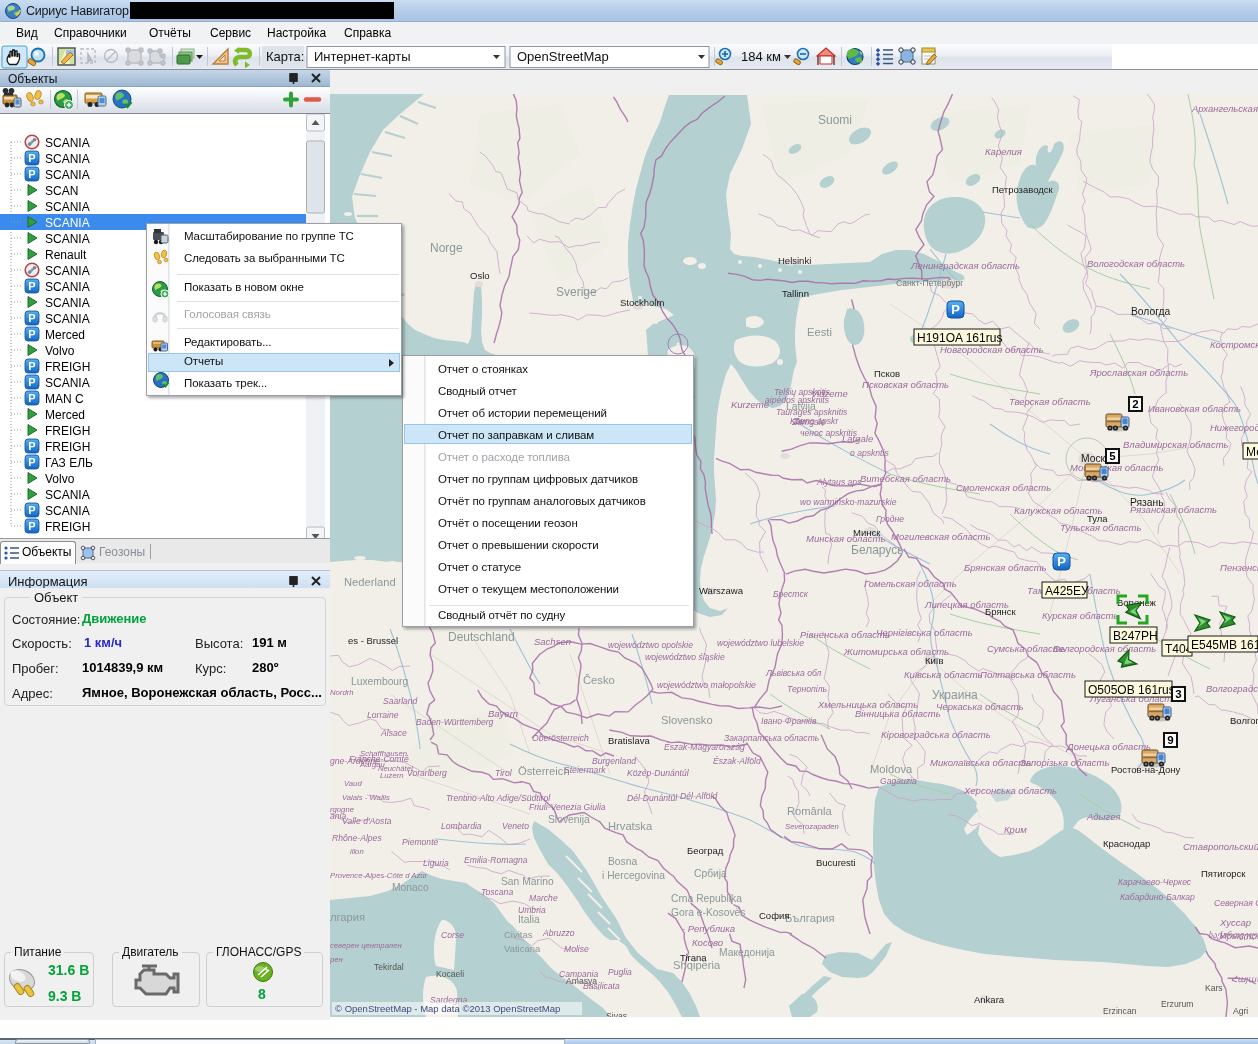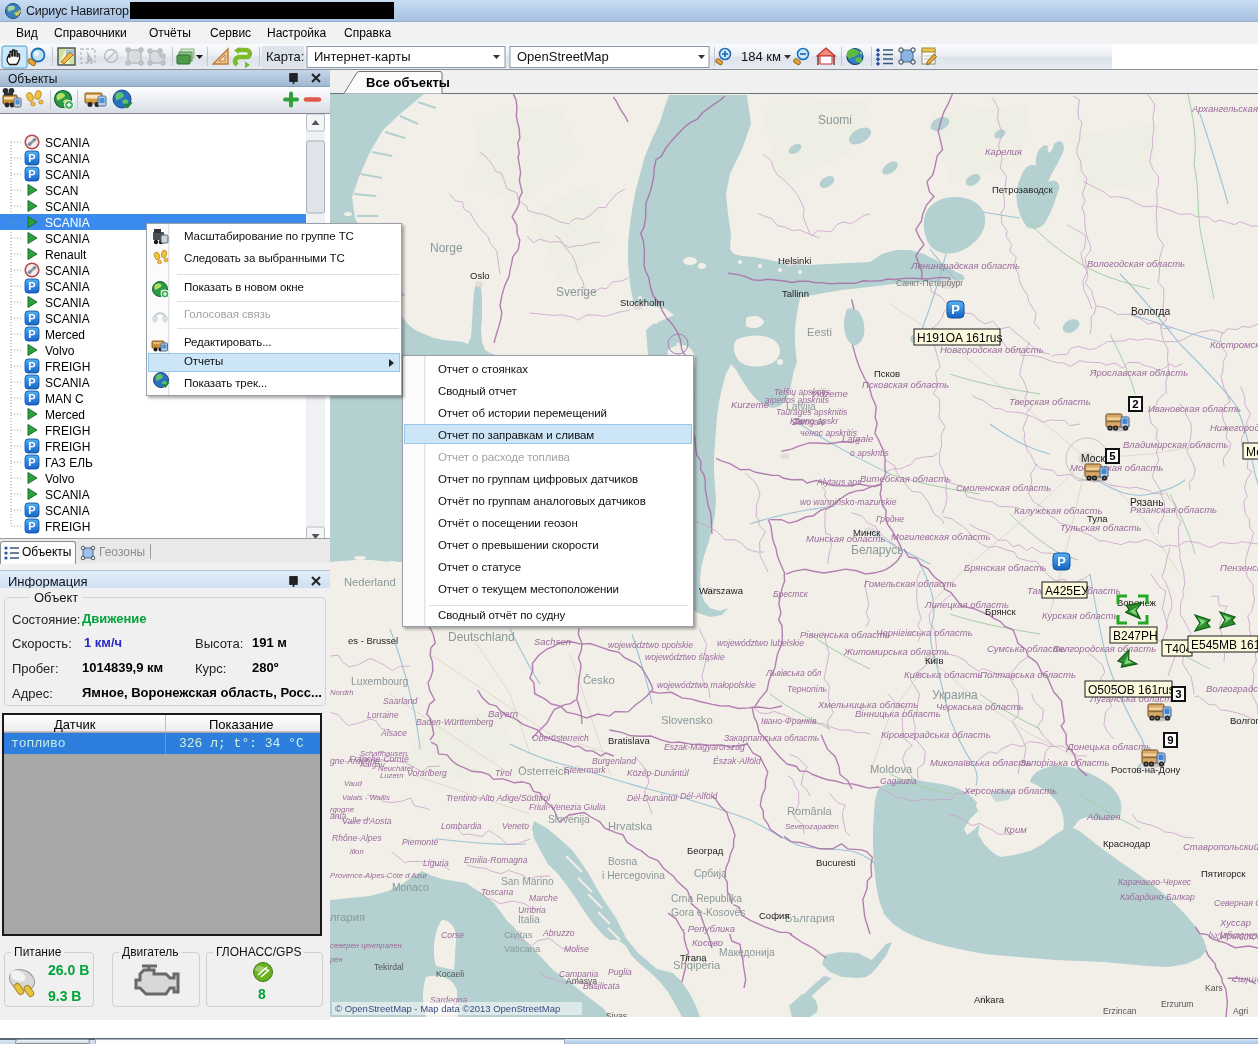--- a/index.html
+++ b/index.html
@@ -389,43 +389,31 @@
       <div style="position:absolute;left:84px;top:47px;font-size:13px;font-weight:bold;color:#2a28c8">1 км/ч</div>
       <div style="position:absolute;left:195px;top:48px;font-size:13px;color:#222">Высота:</div>
       <div style="position:absolute;left:252px;top:47px;font-size:13px;font-weight:bold;color:#000">191 м</div>
       <div style="position:absolute;left:12px;top:73px;font-size:13px;color:#222">Пробег:</div>
       <div style="position:absolute;left:82px;top:72px;font-size:13px;font-weight:bold;color:#000">1014839,9 км</div>
       <div style="position:absolute;left:195px;top:73px;font-size:13px;color:#222">Курс:</div>
       <div style="position:absolute;left:252px;top:72px;font-size:13px;font-weight:bold;color:#000">280º</div>
       <div style="position:absolute;left:12px;top:98px;font-size:13px;color:#222">Адрес:</div>
       <div style="position:absolute;left:82px;top:97px;font-size:13px;font-weight:bold;color:#000">Ямное, Воронежская область, Росс...</div>
 
-      <div style="position:absolute;left:2px;top:125px;width:320px;height:223px;border:2px solid #1a1a1a;background:#a7a7a7">
-        <div style="position:absolute;left:0;top:0;width:316px;height:17px;background:linear-gradient(#ffffff,#ececec);border-bottom:1px solid #c8c8c8">
-          <span style="position:absolute;left:50px;top:2px;font-size:13px;color:#000">Датчик</span>
-          <span style="position:absolute;left:205px;top:2px;font-size:13px;color:#000">Показание</span>
-          <div style="position:absolute;left:161px;top:0;width:1px;height:17px;background:#c0c0c0"></div>
-        </div>
-        <div style="position:absolute;left:0;top:18px;width:316px;height:21px;background:#2e7fdd">
-          <span style="position:absolute;left:7px;top:3px;font-size:13px;font-family:'Liberation Mono',monospace;color:#c6ece4">топливо</span>
-          <span style="position:absolute;left:175px;top:3px;font-size:13px;font-family:'Liberation Mono',monospace;color:#cef2da">326 л; t°:  34 °C</span>
-          <div style="position:absolute;left:161px;top:0;width:1px;height:21px;background:#5a9ae8"></div>
-        </div>
-      </div>
 
       <fieldset style="position:absolute;left:4px;top:357px;width:90px;height:62px;border:1px solid #cfcfcf;border-radius:4px">
           <legend style="margin-left:6px;padding:0 3px;font-size:12px;color:#111">Питание</legend>
         </fieldset>
       <svg width="36" height="34" style="position:absolute;left:6px;top:378px">
         <ellipse cx="16" cy="14" rx="13" ry="10" fill="#d8d8d8" stroke="#9a9a9a" transform="rotate(25 16 14)"></ellipse>
         <ellipse cx="12" cy="10" rx="8" ry="5" fill="#f2f2f2" transform="rotate(25 12 10)"></ellipse>
         <rect x="10" y="17" width="6" height="12" rx="3" fill="#e8c43a" stroke="#a8842a" transform="rotate(-35 13 23)"></rect>
         <rect x="20" y="19" width="6" height="12" rx="3" fill="#e8c43a" stroke="#a8842a" transform="rotate(-35 23 25)"></rect>
       </svg>
-      <div style="position:absolute;left:48px;top:374px;font-size:14px;font-weight:bold;color:#00a339">26.0 В</div>
+      <div style="position:absolute;left:48px;top:374px;font-size:14px;font-weight:bold;color:#00a339">31.6 В</div>
       <div style="position:absolute;left:48px;top:400px;font-size:14px;font-weight:bold;color:#00a339">9.3 В</div>
       <fieldset style="position:absolute;left:112px;top:357px;width:88px;height:62px;border:1px solid #cfcfcf;border-radius:4px">
           <legend style="margin-left:6px;padding:0 3px;font-size:12px;color:#111">Двигатель</legend>
         </fieldset>
       <svg width="52" height="42" style="position:absolute;left:130px;top:374px">
         <g stroke="#6a6a6a" stroke-width="3" fill="none">
           <path d="M10 12 L14 8 24 8 24 12 36 12 40 16 44 16 44 12 48 12 48 30 44 30 44 26 40 26 36 32 16 32 10 26 6 26 6 18 10 18 Z" fill="#d8d8d8"></path>
           <path d="M19 8 V4 M12 4 H27"></path>
         </g>
       </svg>
@@ -434,26 +422,20 @@
         </fieldset>
       <svg width="22" height="22" style="position:absolute;left:252px;top:373px">
         <circle cx="11" cy="11" r="9.5" fill="#6ab021" stroke="#3f7a12"></circle>
         <path d="M6 14 L15 6 M9 16 L17 9 M13 7 l3 3" stroke="#fff" stroke-width="1.6" fill="none"></path>
         <ellipse cx="8" cy="8" rx="5" ry="3" fill="rgba(255,255,255,.35)"></ellipse>
       </svg>
       <div style="position:absolute;left:258px;top:398px;font-size:14px;font-weight:bold;color:#00a339">8</div>
     </div>
   </div>
   <div class="abs" id="maparea">
-    <div class="abs" id="maptabs">
-        <svg width="140" height="24" style="position:absolute;left:0;top:0">
-          <path d="M14,23.5 L27,2.5 Q28,1.5 30,1.5 L110,1.5 Q112,1.5 112,3.5 L112,23.5" fill="#fbfbfb" stroke="#6e7278" stroke-width="1"></path>
-        </svg>
-        <div id="maptab1t">Все объекты</div>
-      </div>
     <div class="abs" id="mapwrap">
         <svg width="928" height="923" style="position:absolute;left:0;top:0" font-family="Liberation Sans, sans-serif">
 <rect width="928" height="923" fill="#f2efe9"></rect>
 <g fill="#eaeedd" opacity="0.4">
 <path d="M150,20 L230,10 L250,60 L190,110 L140,90 Z"></path>
 <path d="M200,120 L260,90 L280,150 L230,190 Z"></path>
 <path d="M430,10 L540,5 L520,60 L450,90 Z"></path>
 <path d="M600,20 L700,10 L690,70 L620,90 Z"></path>
 <path d="M740,40 L830,30 L820,90 L750,100 Z"></path>
 <path d="M100,630 L170,615 L185,660 L120,690 L70,670 Z"></path>

